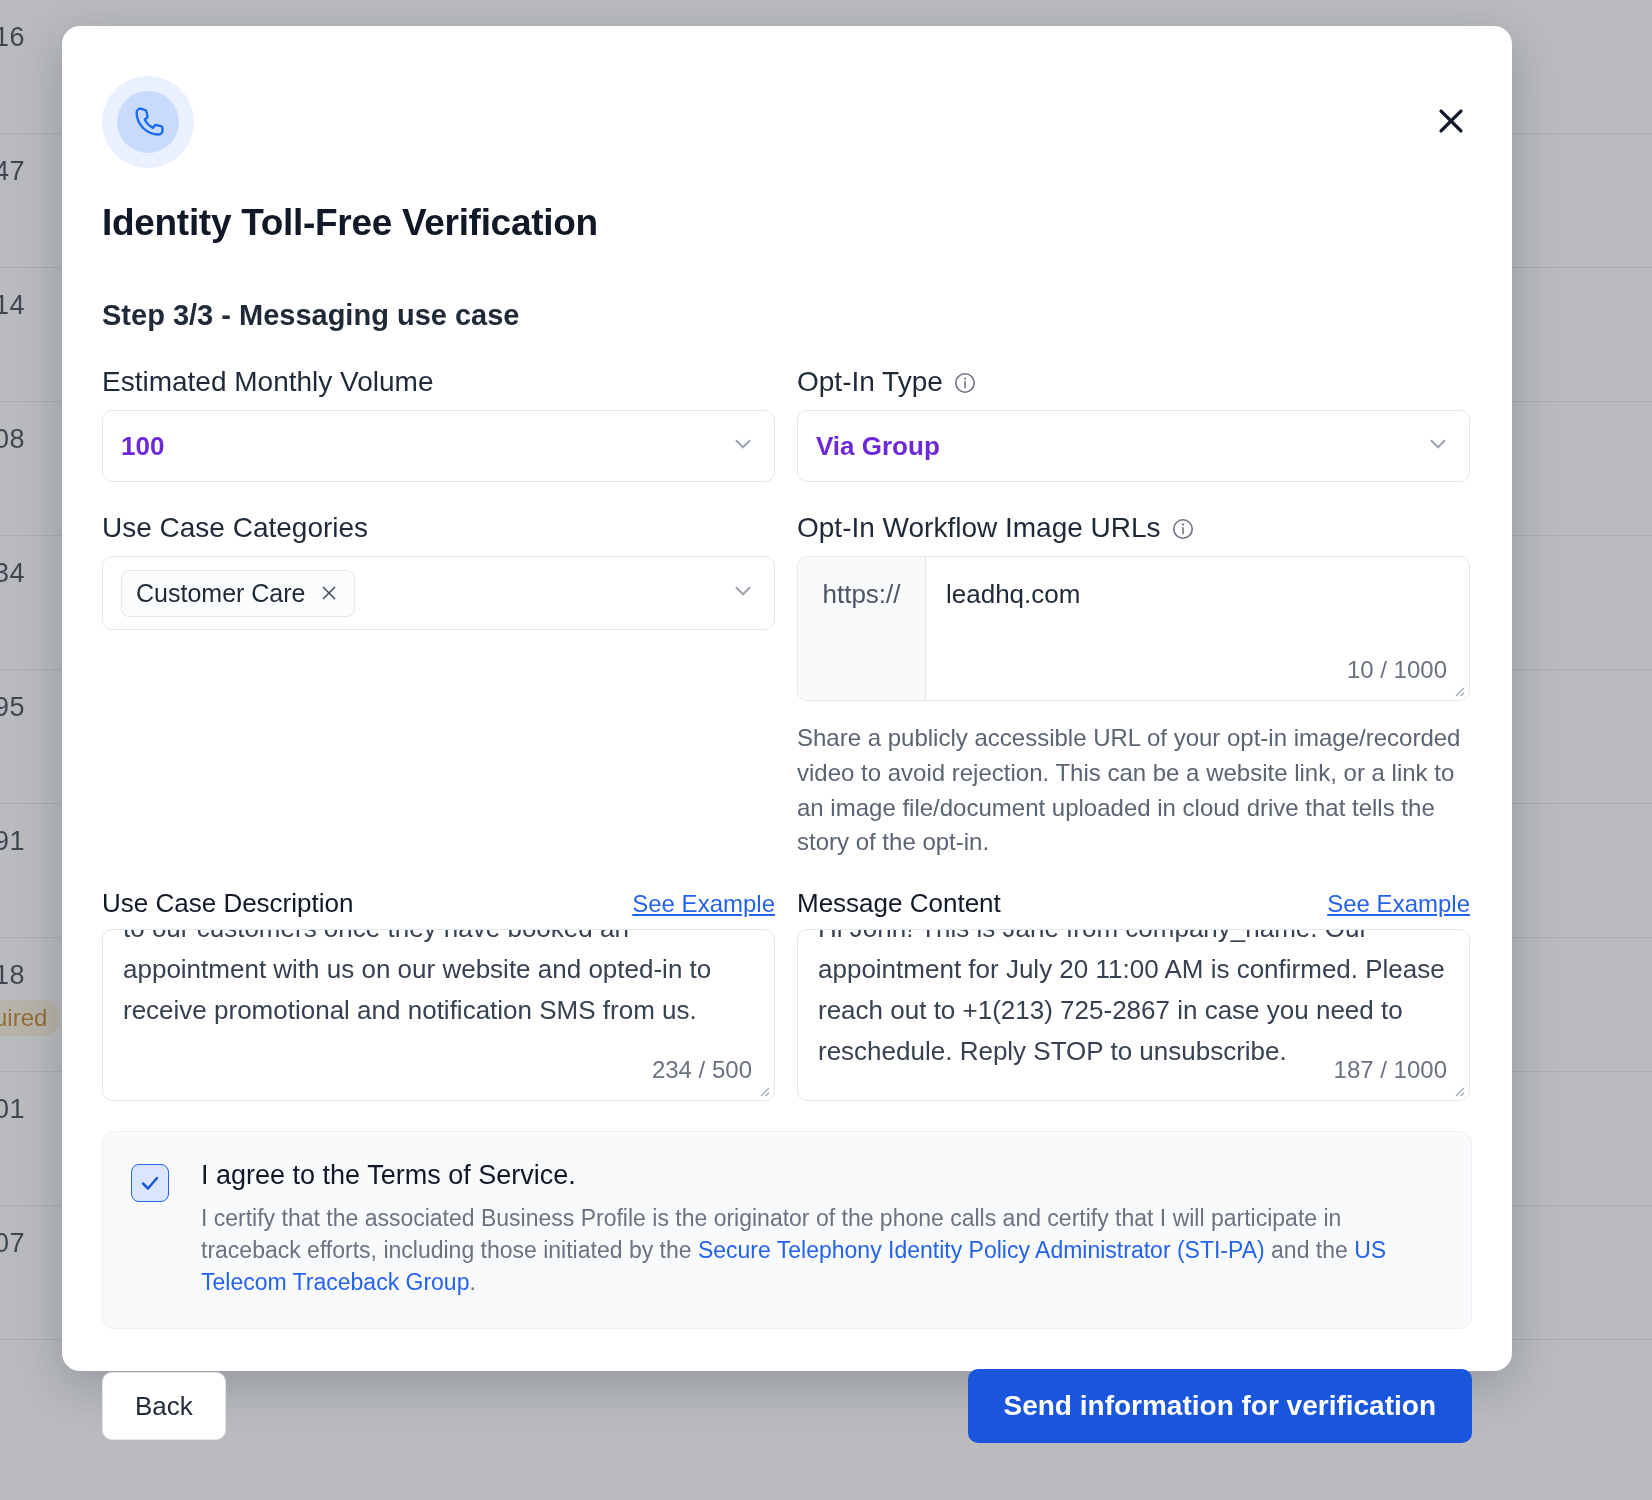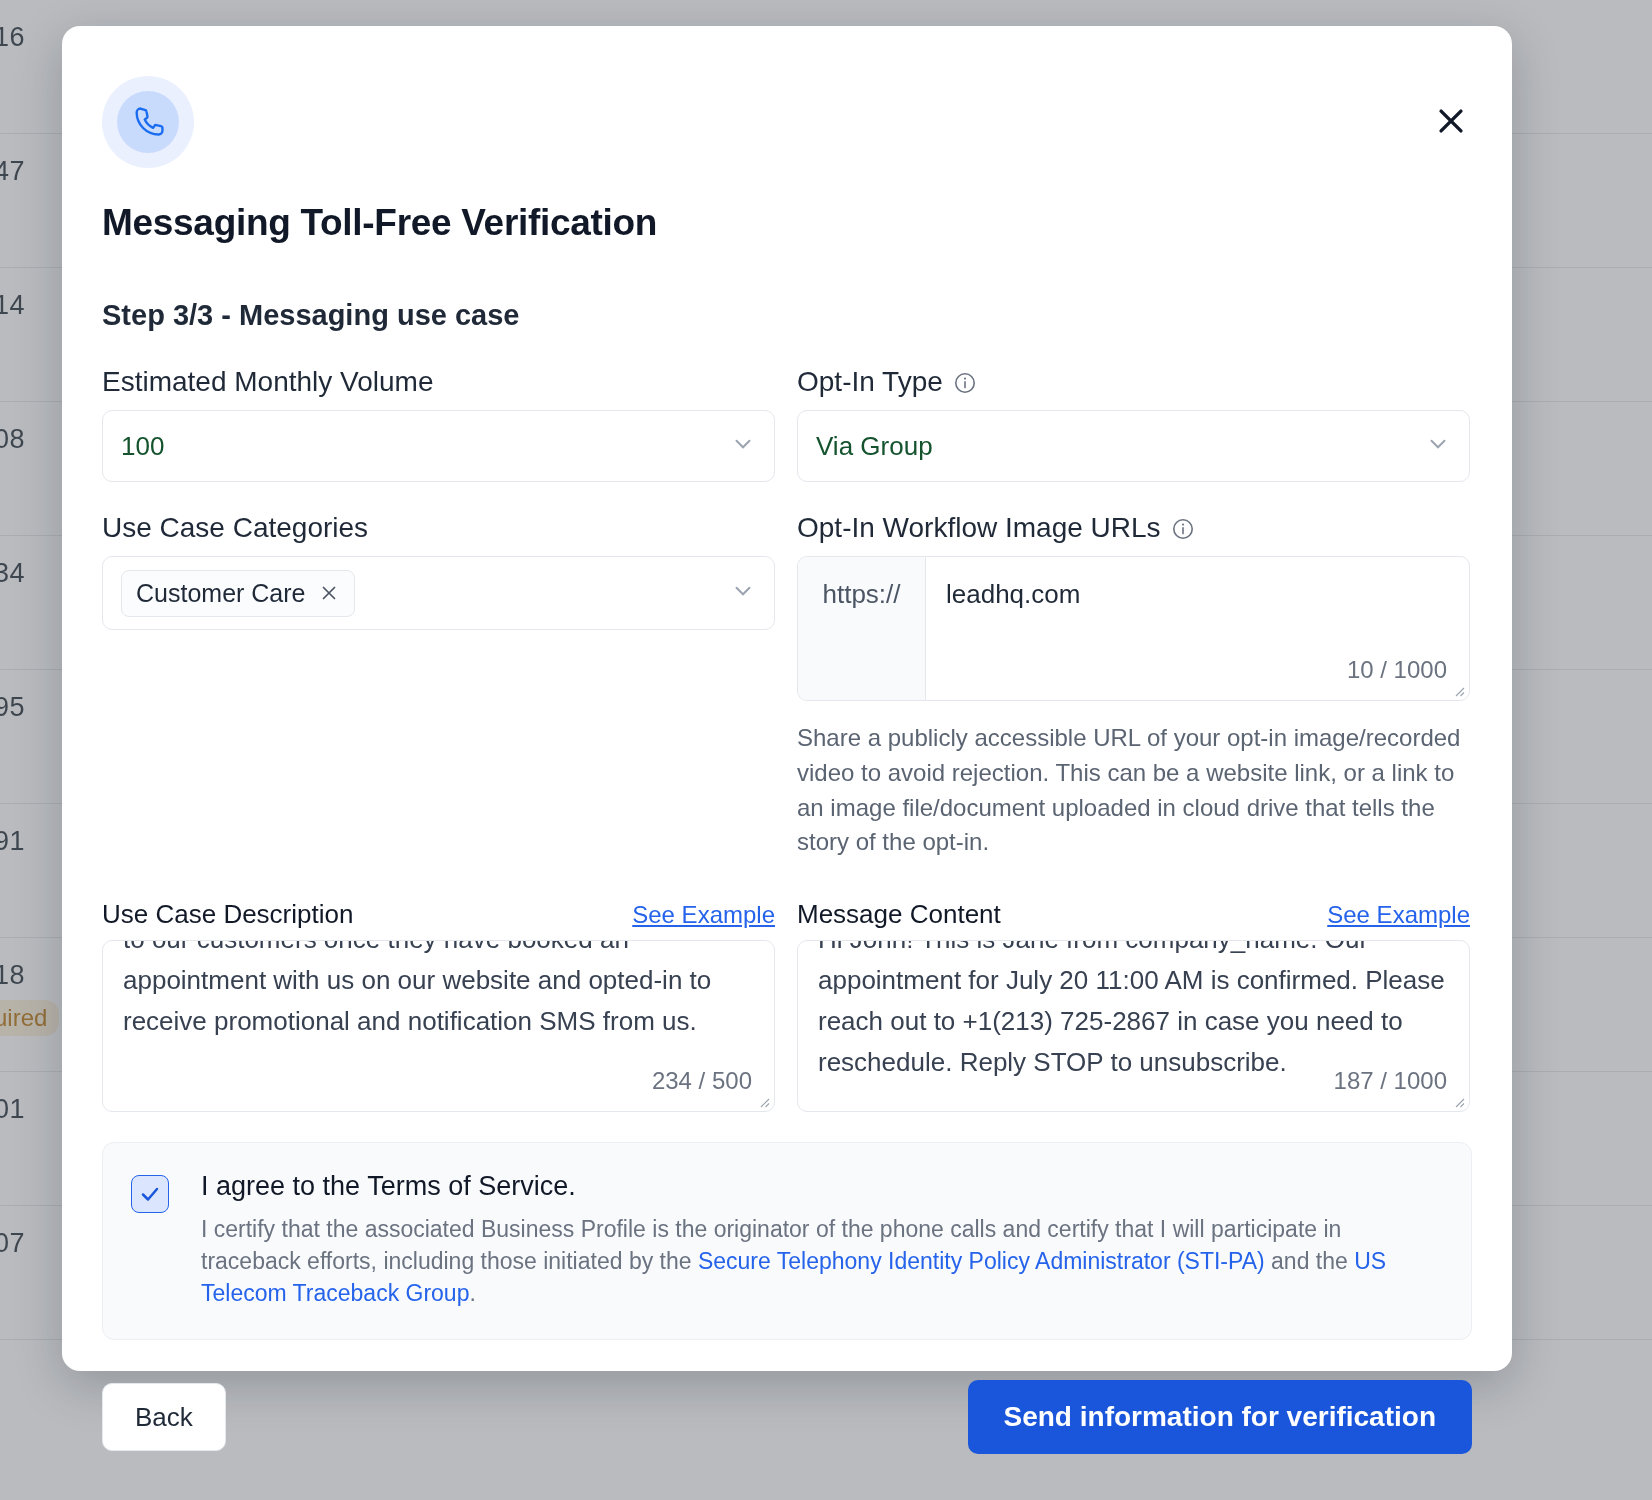--- a/index.html
+++ b/index.html
@@ -133,21 +133,22 @@
     border-radius: 10px;
     display: flex;
     align-items: center;
     padding: 0 18px;
     background: #fff;
     position: relative;
     cursor: pointer;
   }
   .select-value {
     font-size: 26px;
-    color: #14532d;
+    color: #6d28d9;
+    font-weight: bold;
   }
   .chev {
     position: absolute;
     right: 18px;
     top: 50%;
     transform: translateY(-50%);
   }
 
   .chip {
     display: inline-flex;
@@ -214,21 +215,21 @@
     margin-top: 20px;
     font-size: 24px;
     line-height: 1.45;
     color: #5b6472;
   }
 
   
   .ta-row {
     display: flex;
     gap: 22px;
-    margin-top: 39px;
+    margin-top: 28px;
   }
   .ta-head {
     display: flex;
     justify-content: space-between;
     align-items: baseline;
     margin-bottom: 10px;
   }
   .ta-head .lbl { font-size: 26px; color: #111827; }
   .see-example {
     font-size: 24px;
@@ -368,21 +369,21 @@
       </svg>
     </div>
   </div>
 
   <button id="close-btn" aria-label="Close">
     <svg width="34" height="34" viewBox="0 0 24 24">
       <path d="M5 5 L19 19 M19 5 L5 19" stroke="#111827" stroke-width="2.4" stroke-linecap="round"></path>
     </svg>
   </button>
 
-  <div id="modal-title">Messaging Toll-Free Verification</div>
+  <div id="modal-title">Identity Toll-Free Verification</div>
   <div id="step-title">Step 3/3 - Messaging use case</div>
 
   <div class="cols">
 
     <div class="col">
 
       <div class="field-label">
         <span>Estimated Monthly Volume</span>
       </div>
       <div class="select-box">

